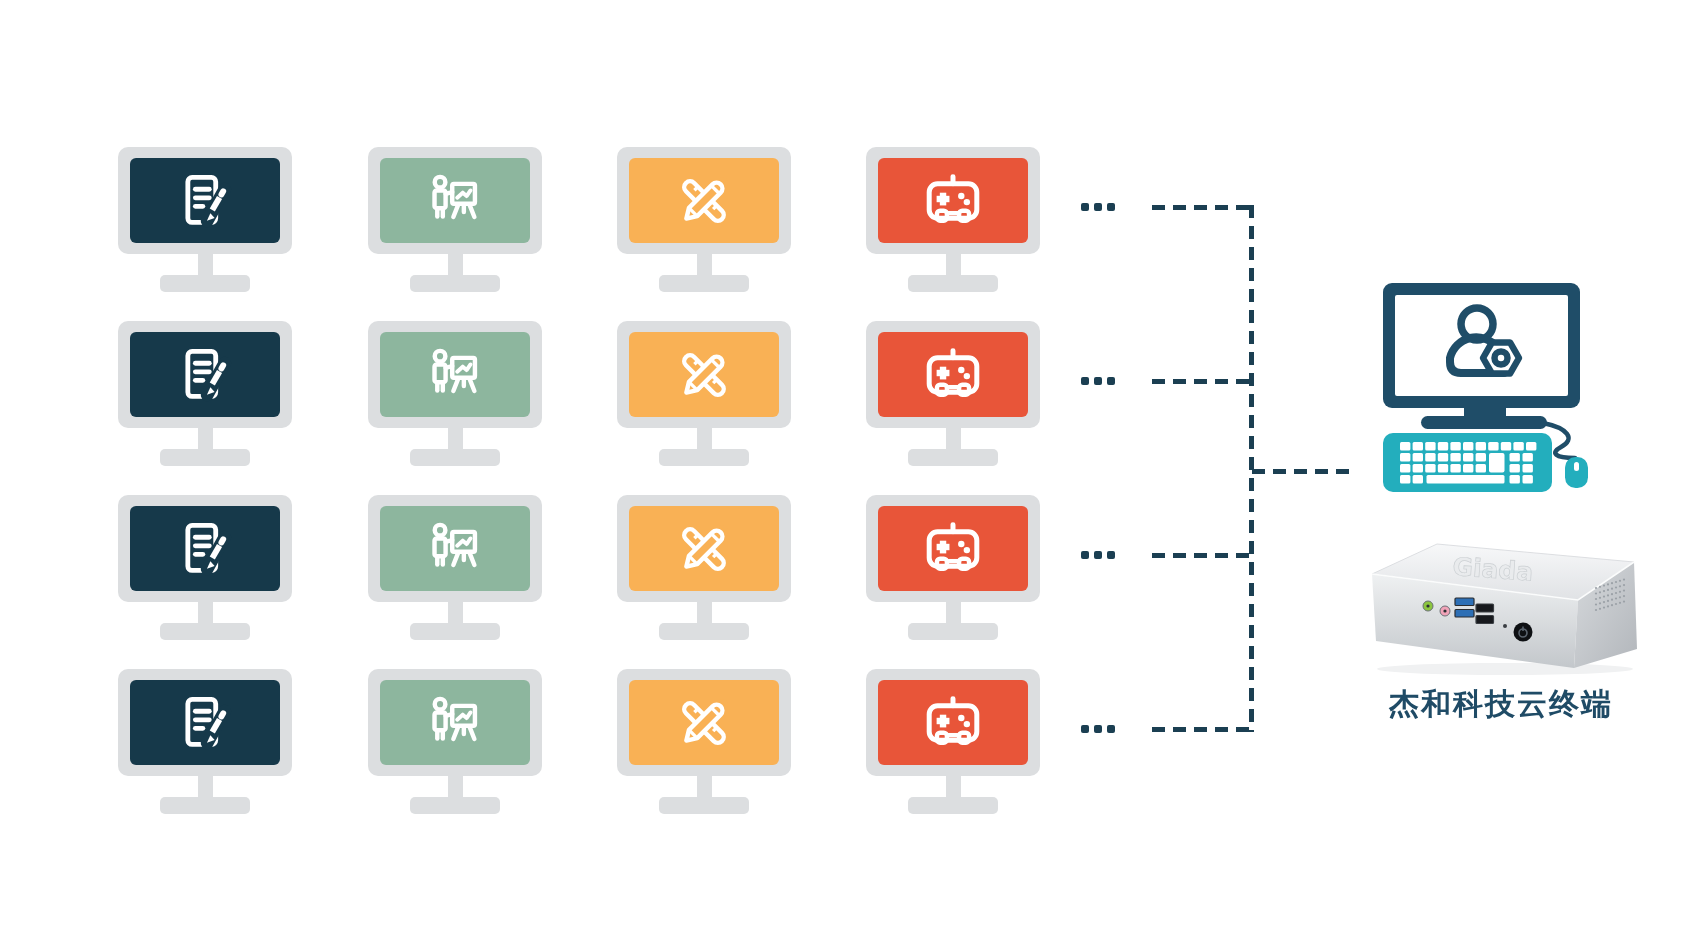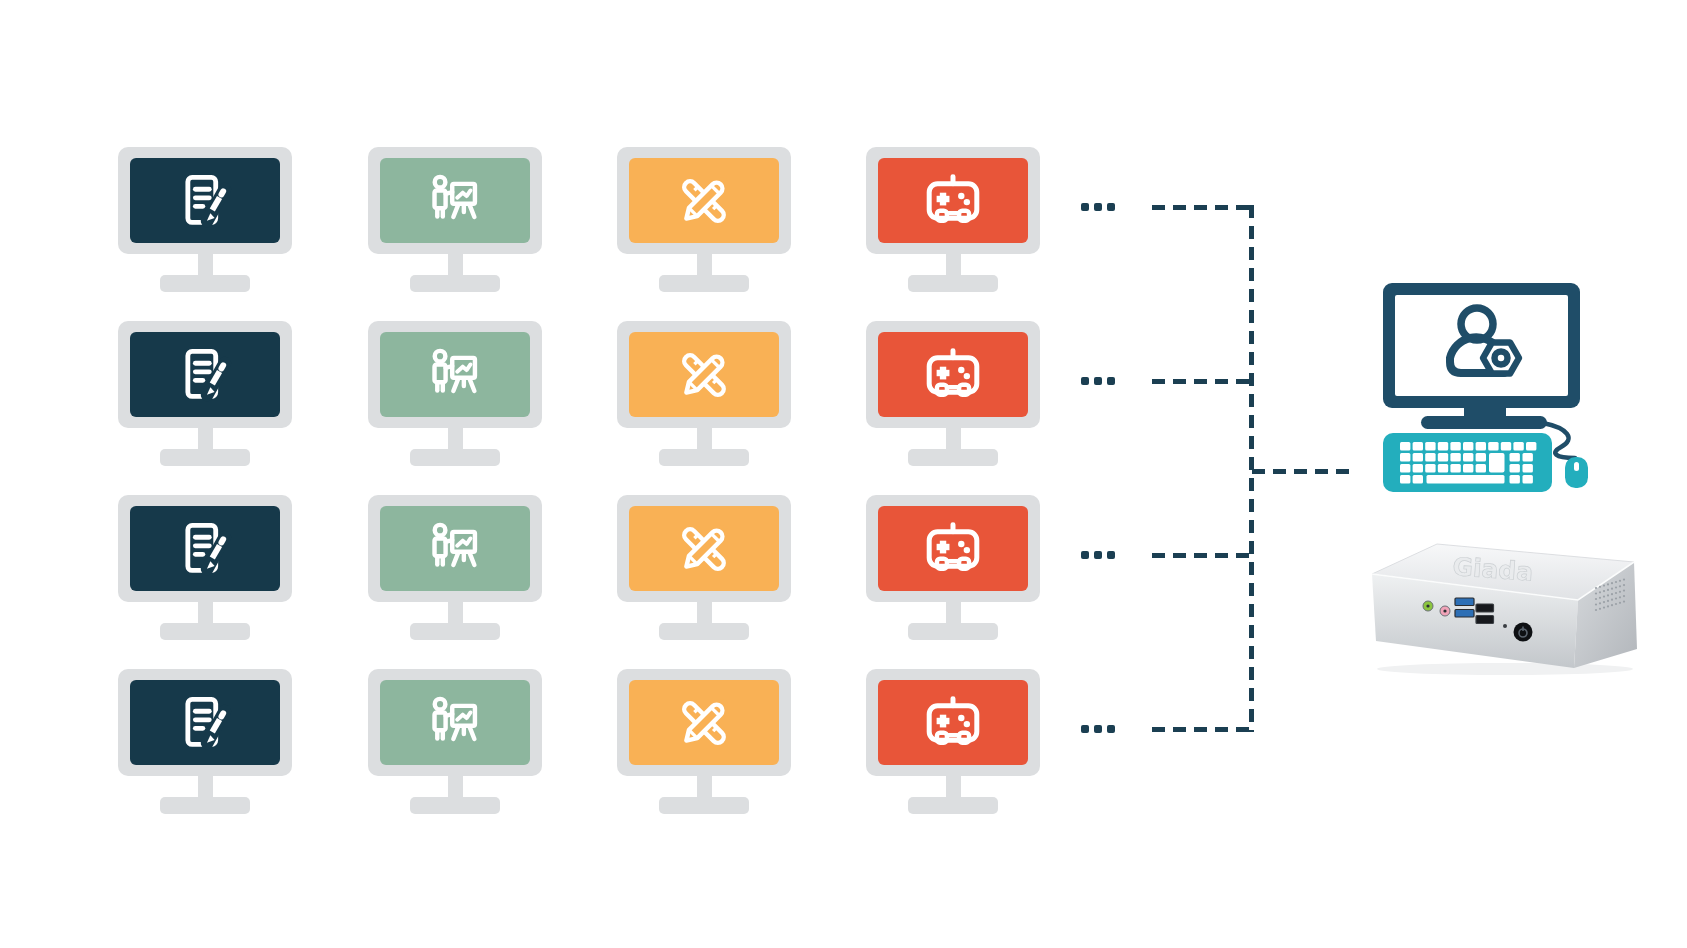--- a/index.html
+++ b/index.html
@@ -467,13 +467,14 @@
       <rect x="1476" y="615.5" width="17.5" height="8" rx="1" fill="#17191D" stroke="#3a3e43" stroke-width="1.2"></rect>
     </g>
     <circle cx="1505" cy="626" r="2" fill="#3a3e43"></circle>
     <g>
       <circle cx="1523" cy="632" r="9.5" fill="#0E1013"></circle>
       <circle cx="1523" cy="633" r="4" fill="none" stroke="#59626c" stroke-width="1.6"></circle>
       <line x1="1523" y1="626.5" x2="1523" y2="631" stroke="#59626c" stroke-width="1.6"></line>
     </g>
   </g>
     </svg>
+  <div class="caption" style="color: rgb(31, 75, 102);">杰和科技云终端</div>
 </div>
 
 </body></html>

